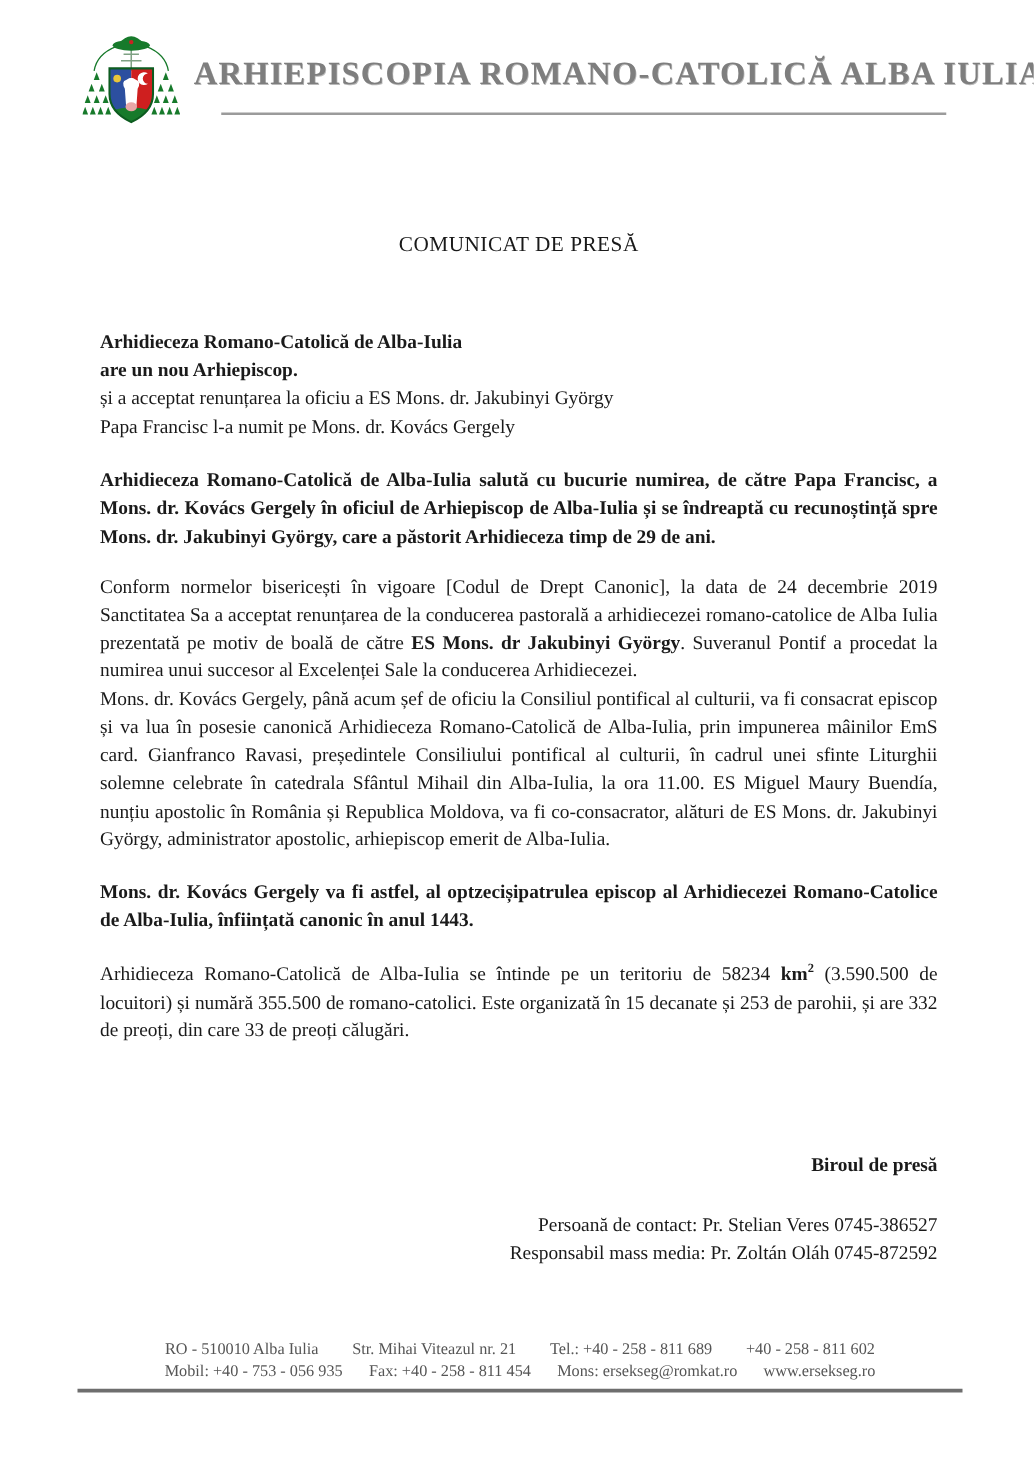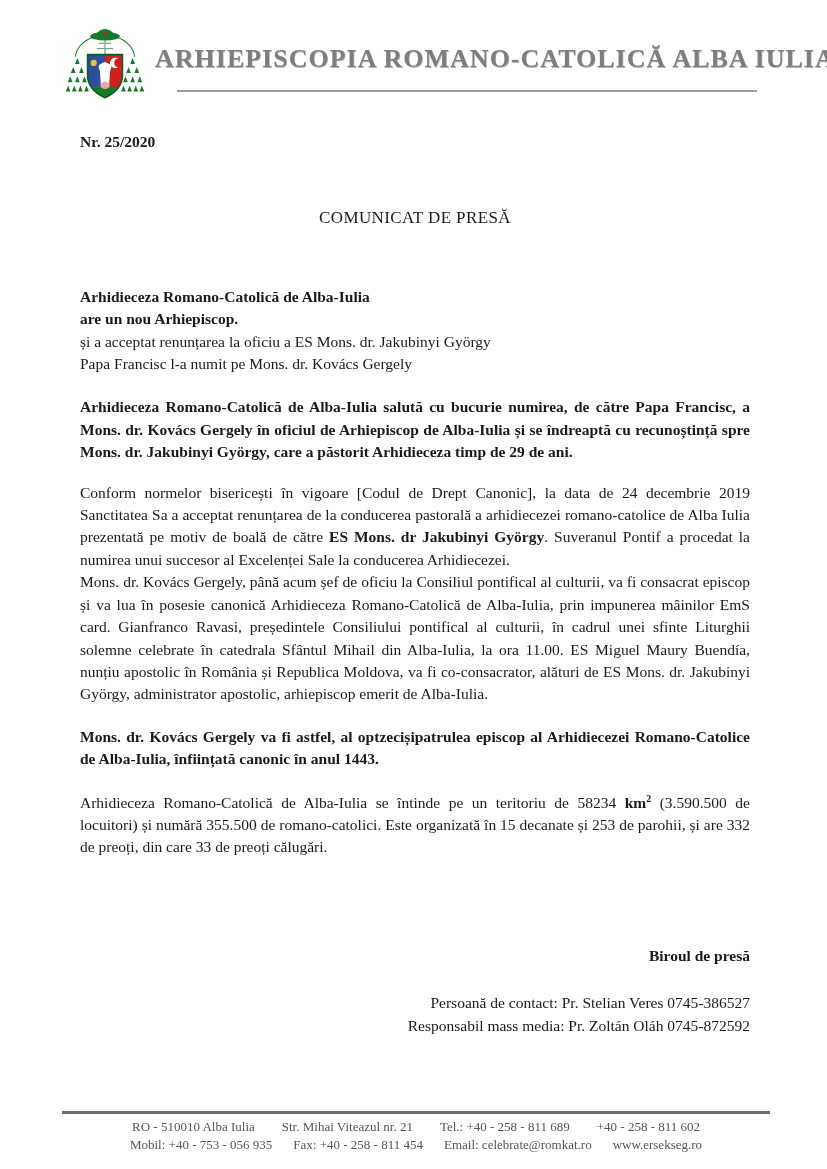--- a/index.html
+++ b/index.html
@@ -49,21 +49,21 @@
   sup { font-size:10px; vertical-align:super; line-height:0; }
   
   .sig-office { margin-top:86px; text-align:right; font-weight:bold; }
   .sig-contacts { margin-top:25px; text-align:right; font-weight:normal; }
   
   .footer-rule {
     position:absolute; left:62px; top:1111px; width:708px;
     border-top:3px solid #6e6e6e;
   }
   .footer-text {
-    position:absolute; left:62px; top:1118px; width:708px;
+    position:absolute; left:62px; top:1070px; width:708px;
     color:#555555; font-size:13px; line-height:18px;
   }
   .footer-line { display:flex; justify-content:center; white-space:nowrap; }
   .footer-line.l1 { gap:27px; }
   .footer-line.l2 { gap:21px; }
 </style>
 </head>
 <body>
 
 <div class="page">
@@ -125,21 +125,20 @@
         <ellipse cx="38" cy="58" rx="4.5" ry="3.5" fill="#e8a7a7"></ellipse>
       </g>
       <path d="M21 28 H55 V48 Q55 62 38 70 Q21 62 21 48 Z" fill="none" stroke="#0d5c20" stroke-width="1.6"></path>
     </svg>
   </div>
   <div class="org-title">ARHIEPISCOPIA ROMANO-CATOLICĂ ALBA IULIA</div>
   <div class="header-rule"></div>
 
   <div class="content">
 
-    <div class="doc-number">Nr. 25/2020</div>
 
     <div class="doc-title">COMUNICAT DE PRESĂ</div>
 
     <div class="subtitle">
       <div class="st-bold">Arhidieceza Romano-Catolică de Alba-Iulia</div>
       <div class="st-bold">are un nou Arhiepiscop.</div>
       <div>și a acceptat renunțarea la oficiu a ES Mons. dr. Jakubinyi György</div>
       <div>Papa Francisc l-a numit pe Mons. dr. Kovács Gergely</div>
     </div>
 
@@ -167,18 +166,18 @@
   <div class="footer-text">
     <div class="footer-line l1">
       <span>RO - 510010  Alba Iulia</span>
       <span>Str. Mihai Viteazul nr. 21</span>
       <span>Tel.: +40 - 258 - 811 689</span>
       <span>+40 - 258 - 811 602</span>
     </div>
     <div class="footer-line l2">
       <span>Mobil: +40 - 753 - 056 935</span>
       <span>Fax: +40 - 258 - 811 454</span>
-      <span>Email: celebrate@romkat.ro</span>
+      <span>Mons: ersekseg@romkat.ro</span>
       <span>www.ersekseg.ro</span>
     </div>
   </div>
 
 </div>
 
 </body></html>

